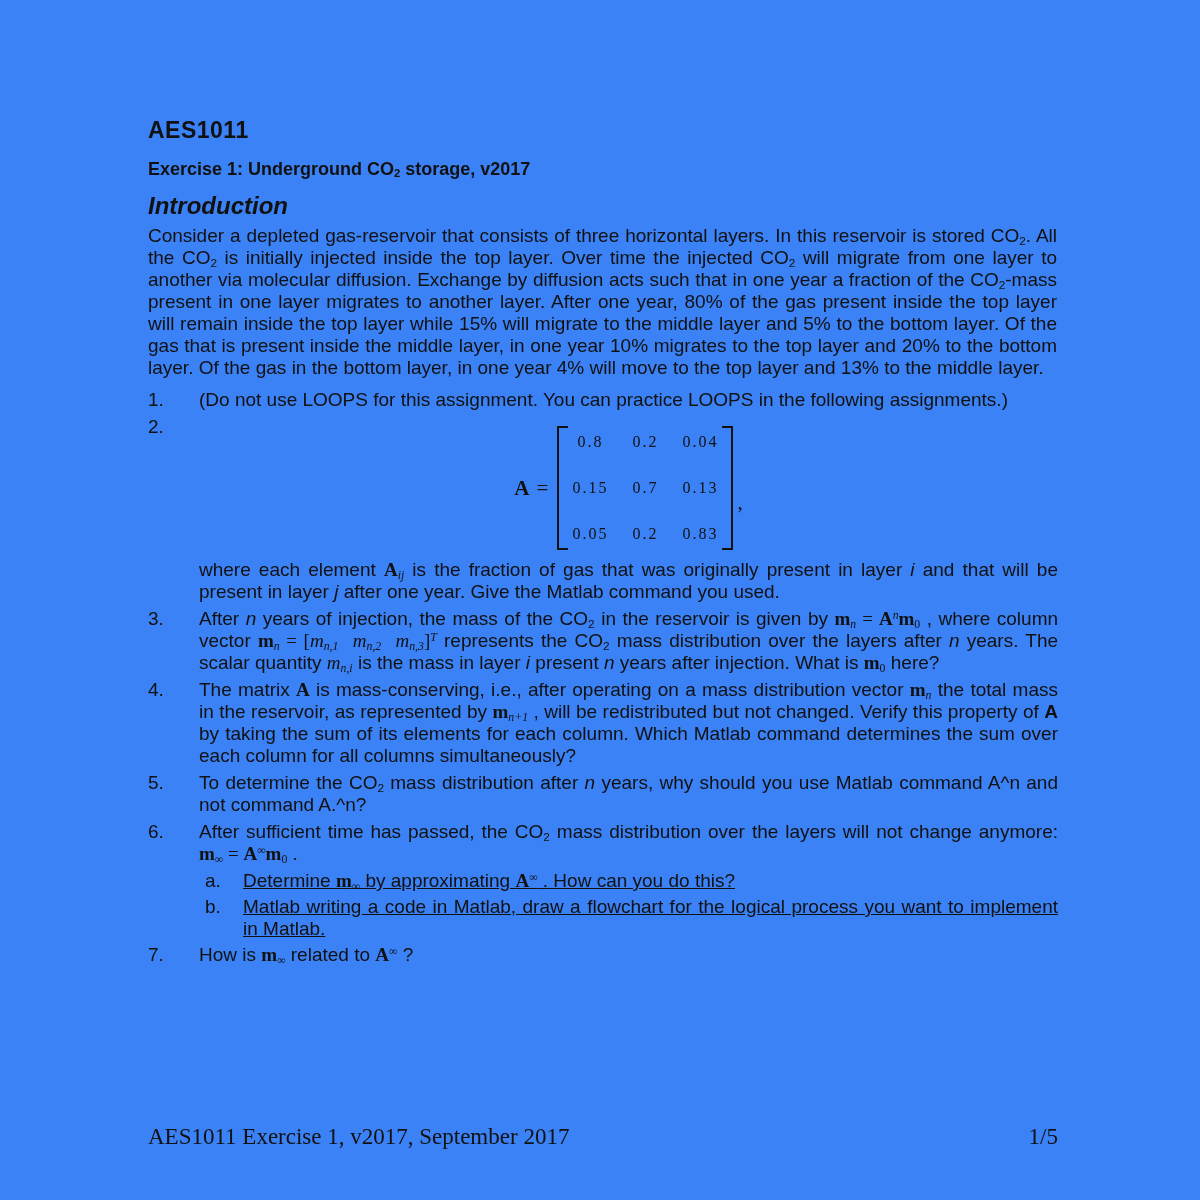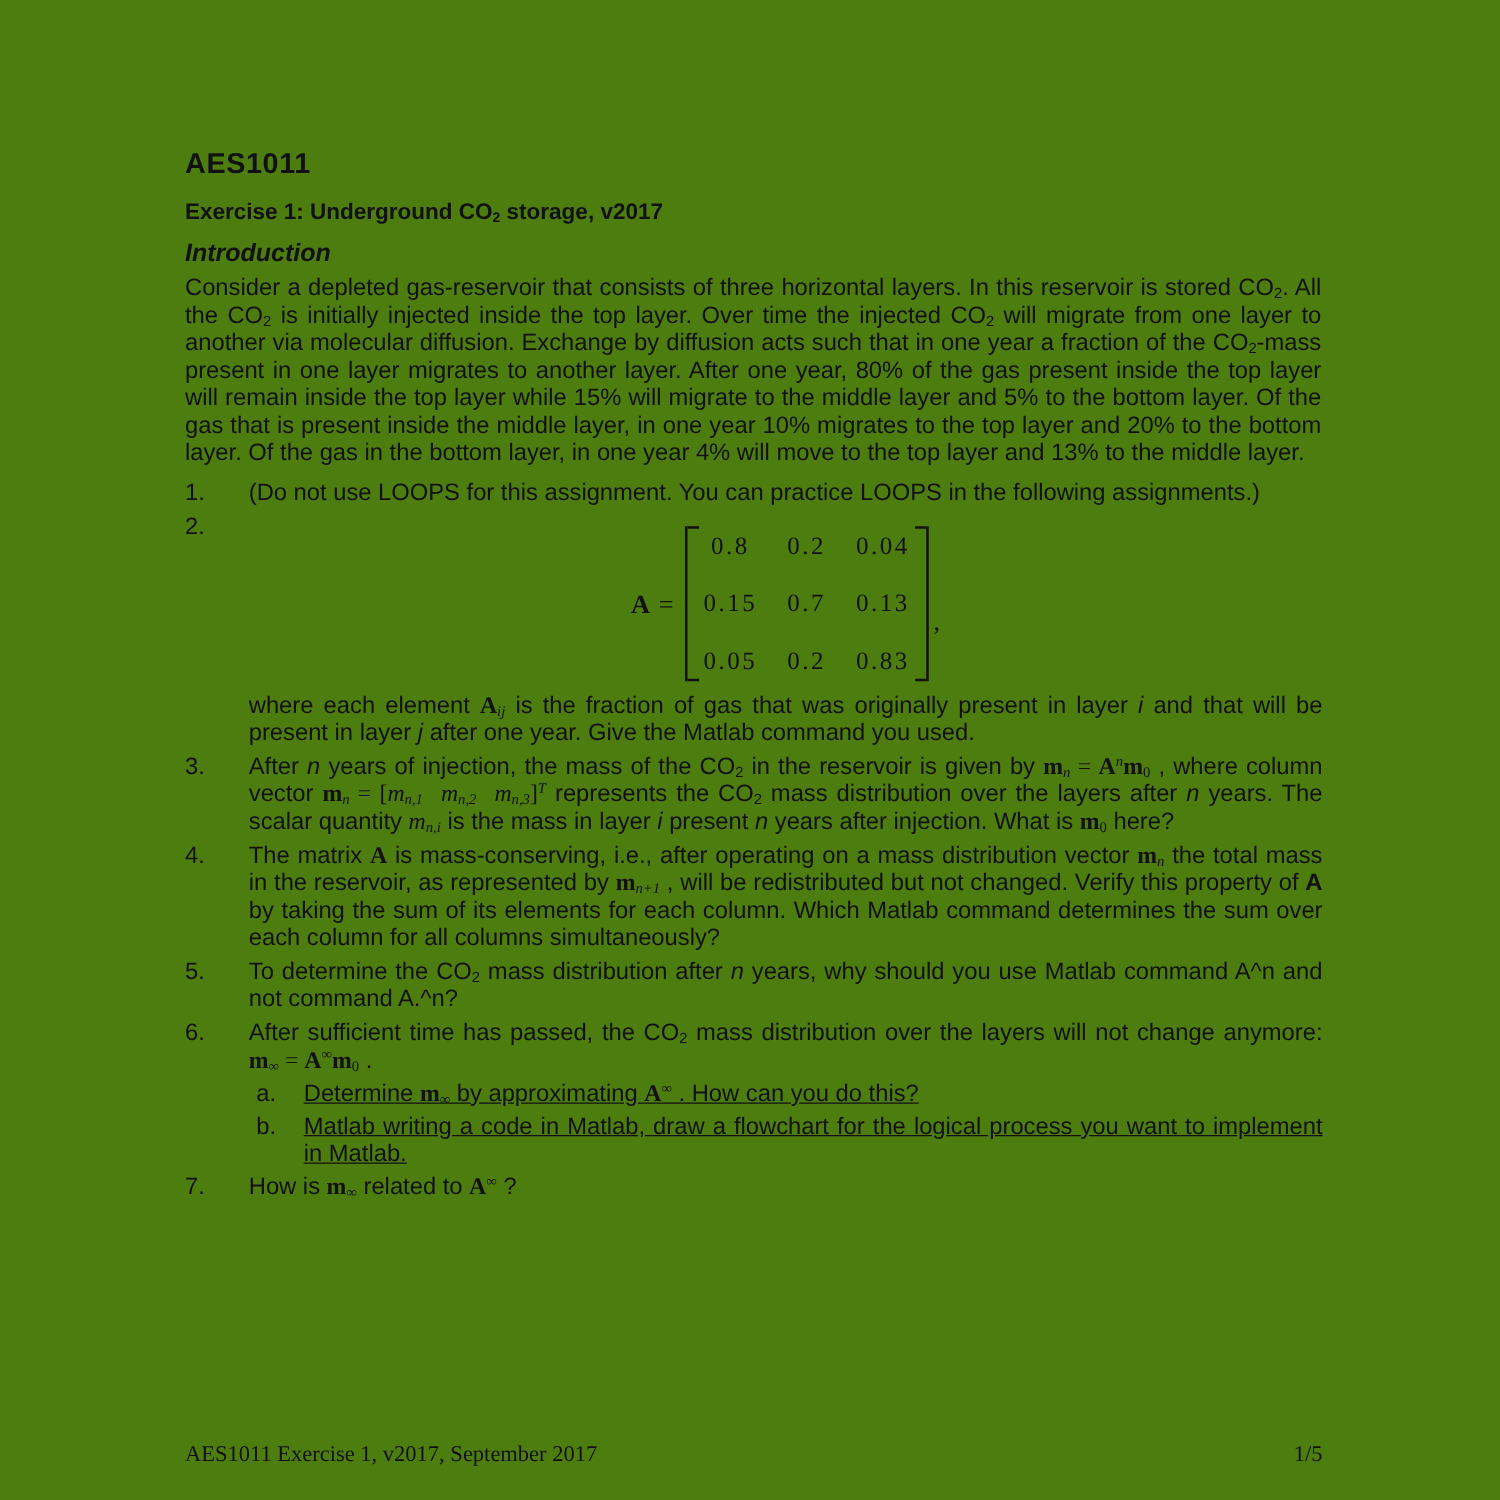--- a/index.html
+++ b/index.html
@@ -1,26 +1,26 @@
 <!DOCTYPE html>
 <html><head>
 <meta charset="utf-8">
 <style>
   html, body { margin: 0; padding: 0; }
   body {
     width: 1200px; height: 1200px; overflow: hidden;
     background: #ffffff; color: #111111;
     font-family: "Liberation Sans", sans-serif;
   }
-  .page { position: relative; width: 1200px; height: 1200px; background: #4d7c0f; }
+  .page { position: relative; width: 1200px; height: 1200px; background: #3b82f6; }
   .content { position: absolute; left: 148px; top: 117px; width: 910px; }
 
   .course-code { font-size: 23px; font-weight: 700; margin: 0 0 15px 0; letter-spacing: 0.5px; }
   .exercise-title { font-size: 18px; font-weight: 700; margin: 0 0 12px 0; }
-  .section-heading { font-size: 20px; font-weight: 700; font-style: italic; margin: 0 0 5px 0; }
+  .section-heading { font-size: 24px; font-weight: 700; font-style: italic; margin: 0 0 5px 0; }
 
   .body-text { font-size: 19px; line-height: 22px; text-align: justify; }
   .intro-paragraph { margin: 0 1px 10px 0; }
 
   .task { display: flex; margin-bottom: 5px; }
   .task-num { width: 51px; flex-shrink: 0; font-size: 19px; line-height: 22px; }
   .task-body { flex: 1; }
 
   .subtask { display: flex; margin-left: 57px; margin-bottom: 4px; }
   .subtask-label { width: 38px; flex-shrink: 0; font-size: 19px; line-height: 22px; }
@@ -42,28 +42,28 @@
   .mx-box { position: relative; border-left: 2px solid #111; border-right: 2px solid #111; padding: 5px 13px; }
   .mx-box::before, .mx-box::after {
     content: ""; position: absolute; left: 0; right: 0; height: 2px;
     background: linear-gradient(90deg, #111 0 9px, transparent 9px calc(100% - 9px), #111 calc(100% - 9px) 100%);
   }
   .mx-box::before { top: 0; }
   .mx-box::after { bottom: 0; }
   .mx-grid {
     display: grid; grid-template-columns: auto auto auto;
     column-gap: 27px; row-gap: 4px; justify-items: center;
-    font-family: "Liberation Serif", serif; font-size: 20px; letter-spacing: 2px; line-height: 22px; gap: 24px;
+    font-family: "Liberation Serif", serif; font-size: 16px; letter-spacing: 2px; line-height: 22px; gap: 24px;
   }
   .mx-trail { font-family: "Liberation Serif", serif; font-size: 21px; margin-left: 4px; position: relative; top: 14px; }
 
   .footer {
-    position: absolute; left: 148px; top: 1153px; width: 910px;
+    position: absolute; left: 148px; top: 1124px; width: 910px;
     display: flex; justify-content: space-between;
-    font-family: "Liberation Serif", serif; font-size: 18px; color: #111; align-items: flex-end;
+    font-family: "Liberation Serif", serif; font-size: 23px; color: #111; align-items: flex-end;
   }
 </style>
 </head>
 <body>
 
 <div class="page">
   <div class="content">
 
     <div class="course-code">AES1011</div>
 

